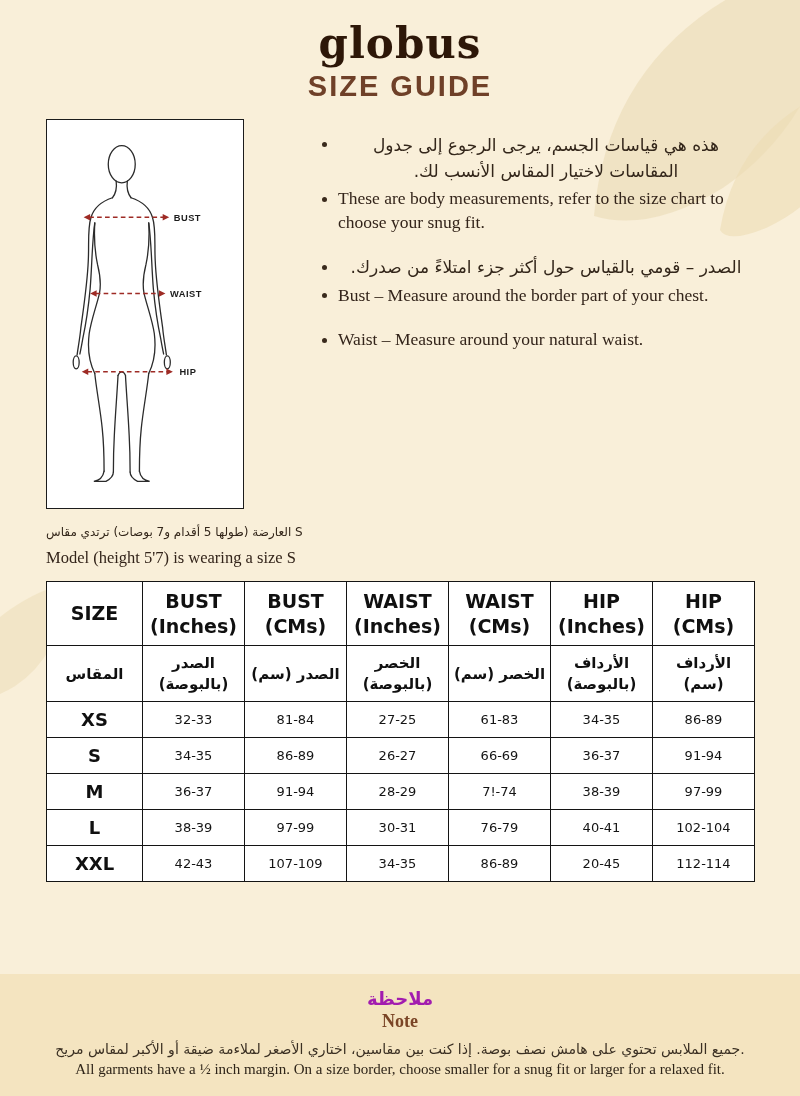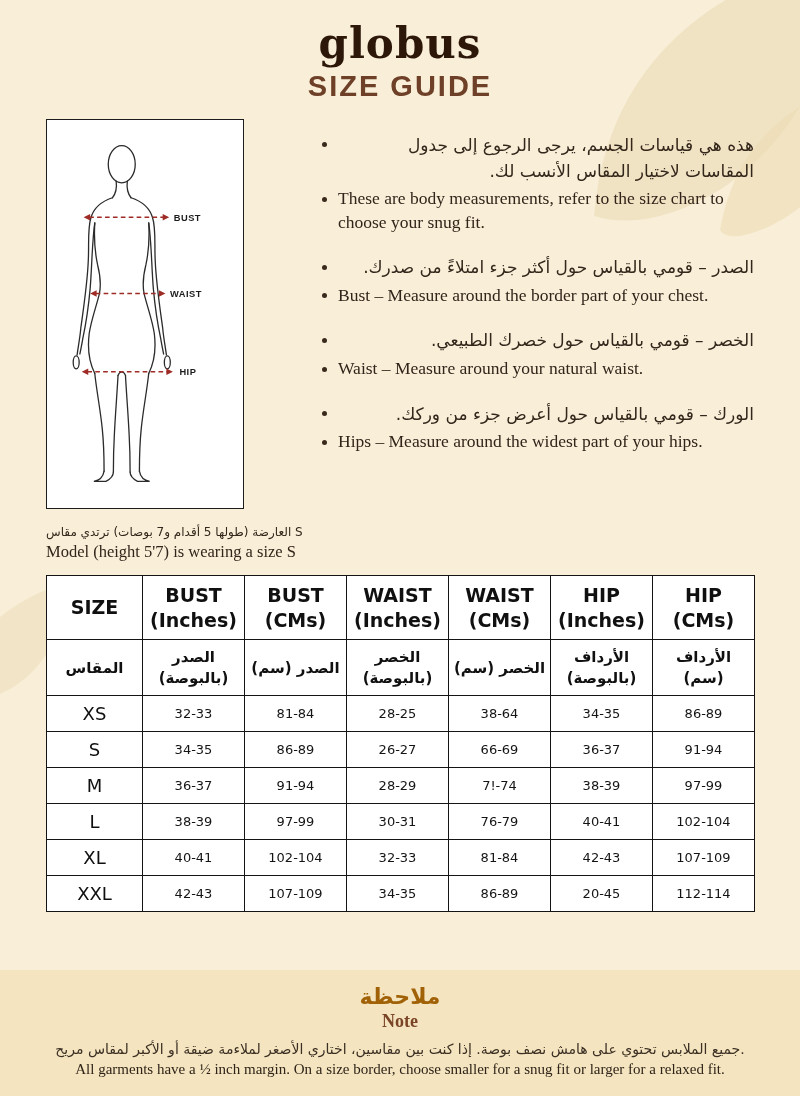--- a/index.html
+++ b/index.html
@@ -13,42 +13,42 @@
   .logo{font-family:"DejaVu Serif",serif;font-weight:700;font-size:42px;color:#2d1708;letter-spacing:1px;line-height:1.05;}
   .guide-title{font-family:"Liberation Sans",sans-serif;font-weight:800;font-size:29px;color:#6f4028;letter-spacing:2px;margin-top:4px;}
 
   
   .content-row{display:flex;gap:36px;padding:0 46px;margin-top:16px;align-items:flex-start;}
   .figure-box{flex:none;width:196px;height:388px;background:#ffffff;border:1.6px solid #1c1c1c;display:flex;align-items:center;justify-content:center;}
   .instructions{flex:1;padding-top:14px;list-style:none;margin:0;}
   .instr-group{margin-bottom:21px;}
   .bullet{position:relative;padding-left:18px;margin-bottom:3px;}
   .bullet::before{content:"";position:absolute;left:2px;top:0.55em;width:5px;height:5px;border-radius:50%;background:#3a2a1c;}
-  .ar{direction:rtl;text-align:right;font-size:17px;line-height:1.5;color:#33261a;}
+  .ar{direction:rtl;text-align:center;font-size:17px;line-height:1.5;color:#33261a;}
   .en{font-family:"Liberation Serif",serif;font-size:17.5px;line-height:1.35;color:#33241a;}
 
   
   .model-note{padding:0 46px;margin-top:14px;}
   .model-ar{direction:ltr;font-size:12px;line-height:1.5;color:#33261a;}
-  .model-en{font-family:"Liberation Serif",serif;font-size:16.5px;color:#33241a;margin-top:1px;}
+  .model-en{font-family:"Liberation Serif",serif;font-size:16.5px;color:#33241a;margin-top:7px;}
 
   
   table{margin:13px 46px 0;border-collapse:collapse;width:708px;table-layout:fixed;background:#737373;}
   col.c-size{width:96px;}
   col.c-val{width:102px;}
   th,td{border:1.6px solid #141414;text-align:center;vertical-align:middle;background:#ffffff;padding:7px 2px;}
   .h-en{font-size:19px;font-weight:700;color:#101010;line-height:1.3;}
   .h-en .l1,.h-en .l2{display:block;}
   .h-ar{direction:rtl;font-size:15px;font-weight:700;color:#101010;line-height:1.35;}
-  td.size{font-weight:400;font-size:18px;color:#101010;}
+  td.size{font-weight:700;font-size:18px;color:#101010;}
   td.val{font-size:13px;color:#141414;}
 
   
   .note-band{margin-top:auto;background:#f4e4c0;text-align:center;padding:14px 12px 18px;}
-  .note-title-ar{direction:rtl;font-weight:700;font-size:22px;color:#a16207;}
+  .note-title-ar{direction:rtl;font-weight:700;font-size:18px;color:#a21caf;}
   .note-title-en{font-family:"Liberation Serif",serif;font-weight:700;font-size:18px;color:#7a4526;margin-top:2px;}
   .note-ar{direction:ltr;font-size:14px;color:#3a2f22;margin-top:9px;}
   .note-en{font-family:"Liberation Serif",serif;font-size:15px;color:#2e2418;margin-top:4px;}
 
   .fig-label{font-family:"Liberation Sans",sans-serif;font-weight:bold;font-size:10px;fill:#1c1c1c;letter-spacing:0.5px;}
 </style>
 </head>
 <body>
 
 <div class="page">
@@ -117,26 +117,21 @@
       <ul class="instructions">
         <li class="instr-group">
           <div class="bullet ar">هذه هي قياسات الجسم، يرجى الرجوع إلى جدول المقاسات لاختيار المقاس الأنسب لك.</div>
           <div class="bullet en">These are body measurements, refer to the size chart to choose your snug fit.</div>
         </li>
         <li class="instr-group">
           <div class="bullet ar">الصدر – قومي بالقياس حول أكثر جزء امتلاءً من صدرك.</div>
           <div class="bullet en">Bust – Measure around the border part of your chest.</div>
         </li>
         <li class="instr-group">
-          <div class="bullet ar">الخصر – قومي بالقياس حول خصرك الطبيعي.</div>
           <div class="bullet en">Waist – Measure around your natural waist.</div>
-        </li>
-        <li class="instr-group">
-          <div class="bullet ar">الورك – قومي بالقياس حول أعرض جزء من وركك.</div>
-          <div class="bullet en">Hips – Measure around the widest part of your hips.</div>
         </li>
       </ul>
     </div>
 
     <div class="model-note">
       <div class="model-ar">العارضة (طولها 5 أقدام و7 بوصات) ترتدي مقاس S</div>
       <div class="model-en">Model (height 5'7) is wearing a size S</div>
     </div>
 
     <table>
@@ -188,22 +183,22 @@
           <th class="h-ar">الخصر (سم)</th>
           <th class="h-ar">الأرداف (بالبوصة)</th>
           <th class="h-ar">الأرداف (سم)</th>
         </tr>
       </thead>
       <tbody>
         <tr>
           <td class="size">XS</td>
           <td class="val">32-33</td>
           <td class="val">81-84</td>
-          <td class="val">28-25</td>
-          <td class="val">38-64</td>
+          <td class="val">27-25</td>
+          <td class="val">61-83</td>
           <td class="val">34-35</td>
           <td class="val">86-89</td>
         </tr>
         <tr>
           <td class="size">S</td>
           <td class="val">34-35</td>
           <td class="val">86-89</td>
           <td class="val">26-27</td>
           <td class="val">66-69</td>
           <td class="val">36-37</td>
@@ -221,29 +216,20 @@
         <tr>
           <td class="size">L</td>
           <td class="val">38-39</td>
           <td class="val">97-99</td>
           <td class="val">30-31</td>
           <td class="val">76-79</td>
           <td class="val">40-41</td>
           <td class="val">102-104</td>
         </tr>
         <tr>
-          <td class="size">XL</td>
-          <td class="val">40-41</td>
-          <td class="val">102-104</td>
-          <td class="val">32-33</td>
-          <td class="val">81-84</td>
-          <td class="val">42-43</td>
-          <td class="val">107-109</td>
-        </tr>
-        <tr>
           <td class="size">XXL</td>
           <td class="val">42-43</td>
           <td class="val">107-109</td>
           <td class="val">34-35</td>
           <td class="val">86-89</td>
           <td class="val">20-45</td>
           <td class="val">112-114</td>
         </tr>
       </tbody>
     </table>

